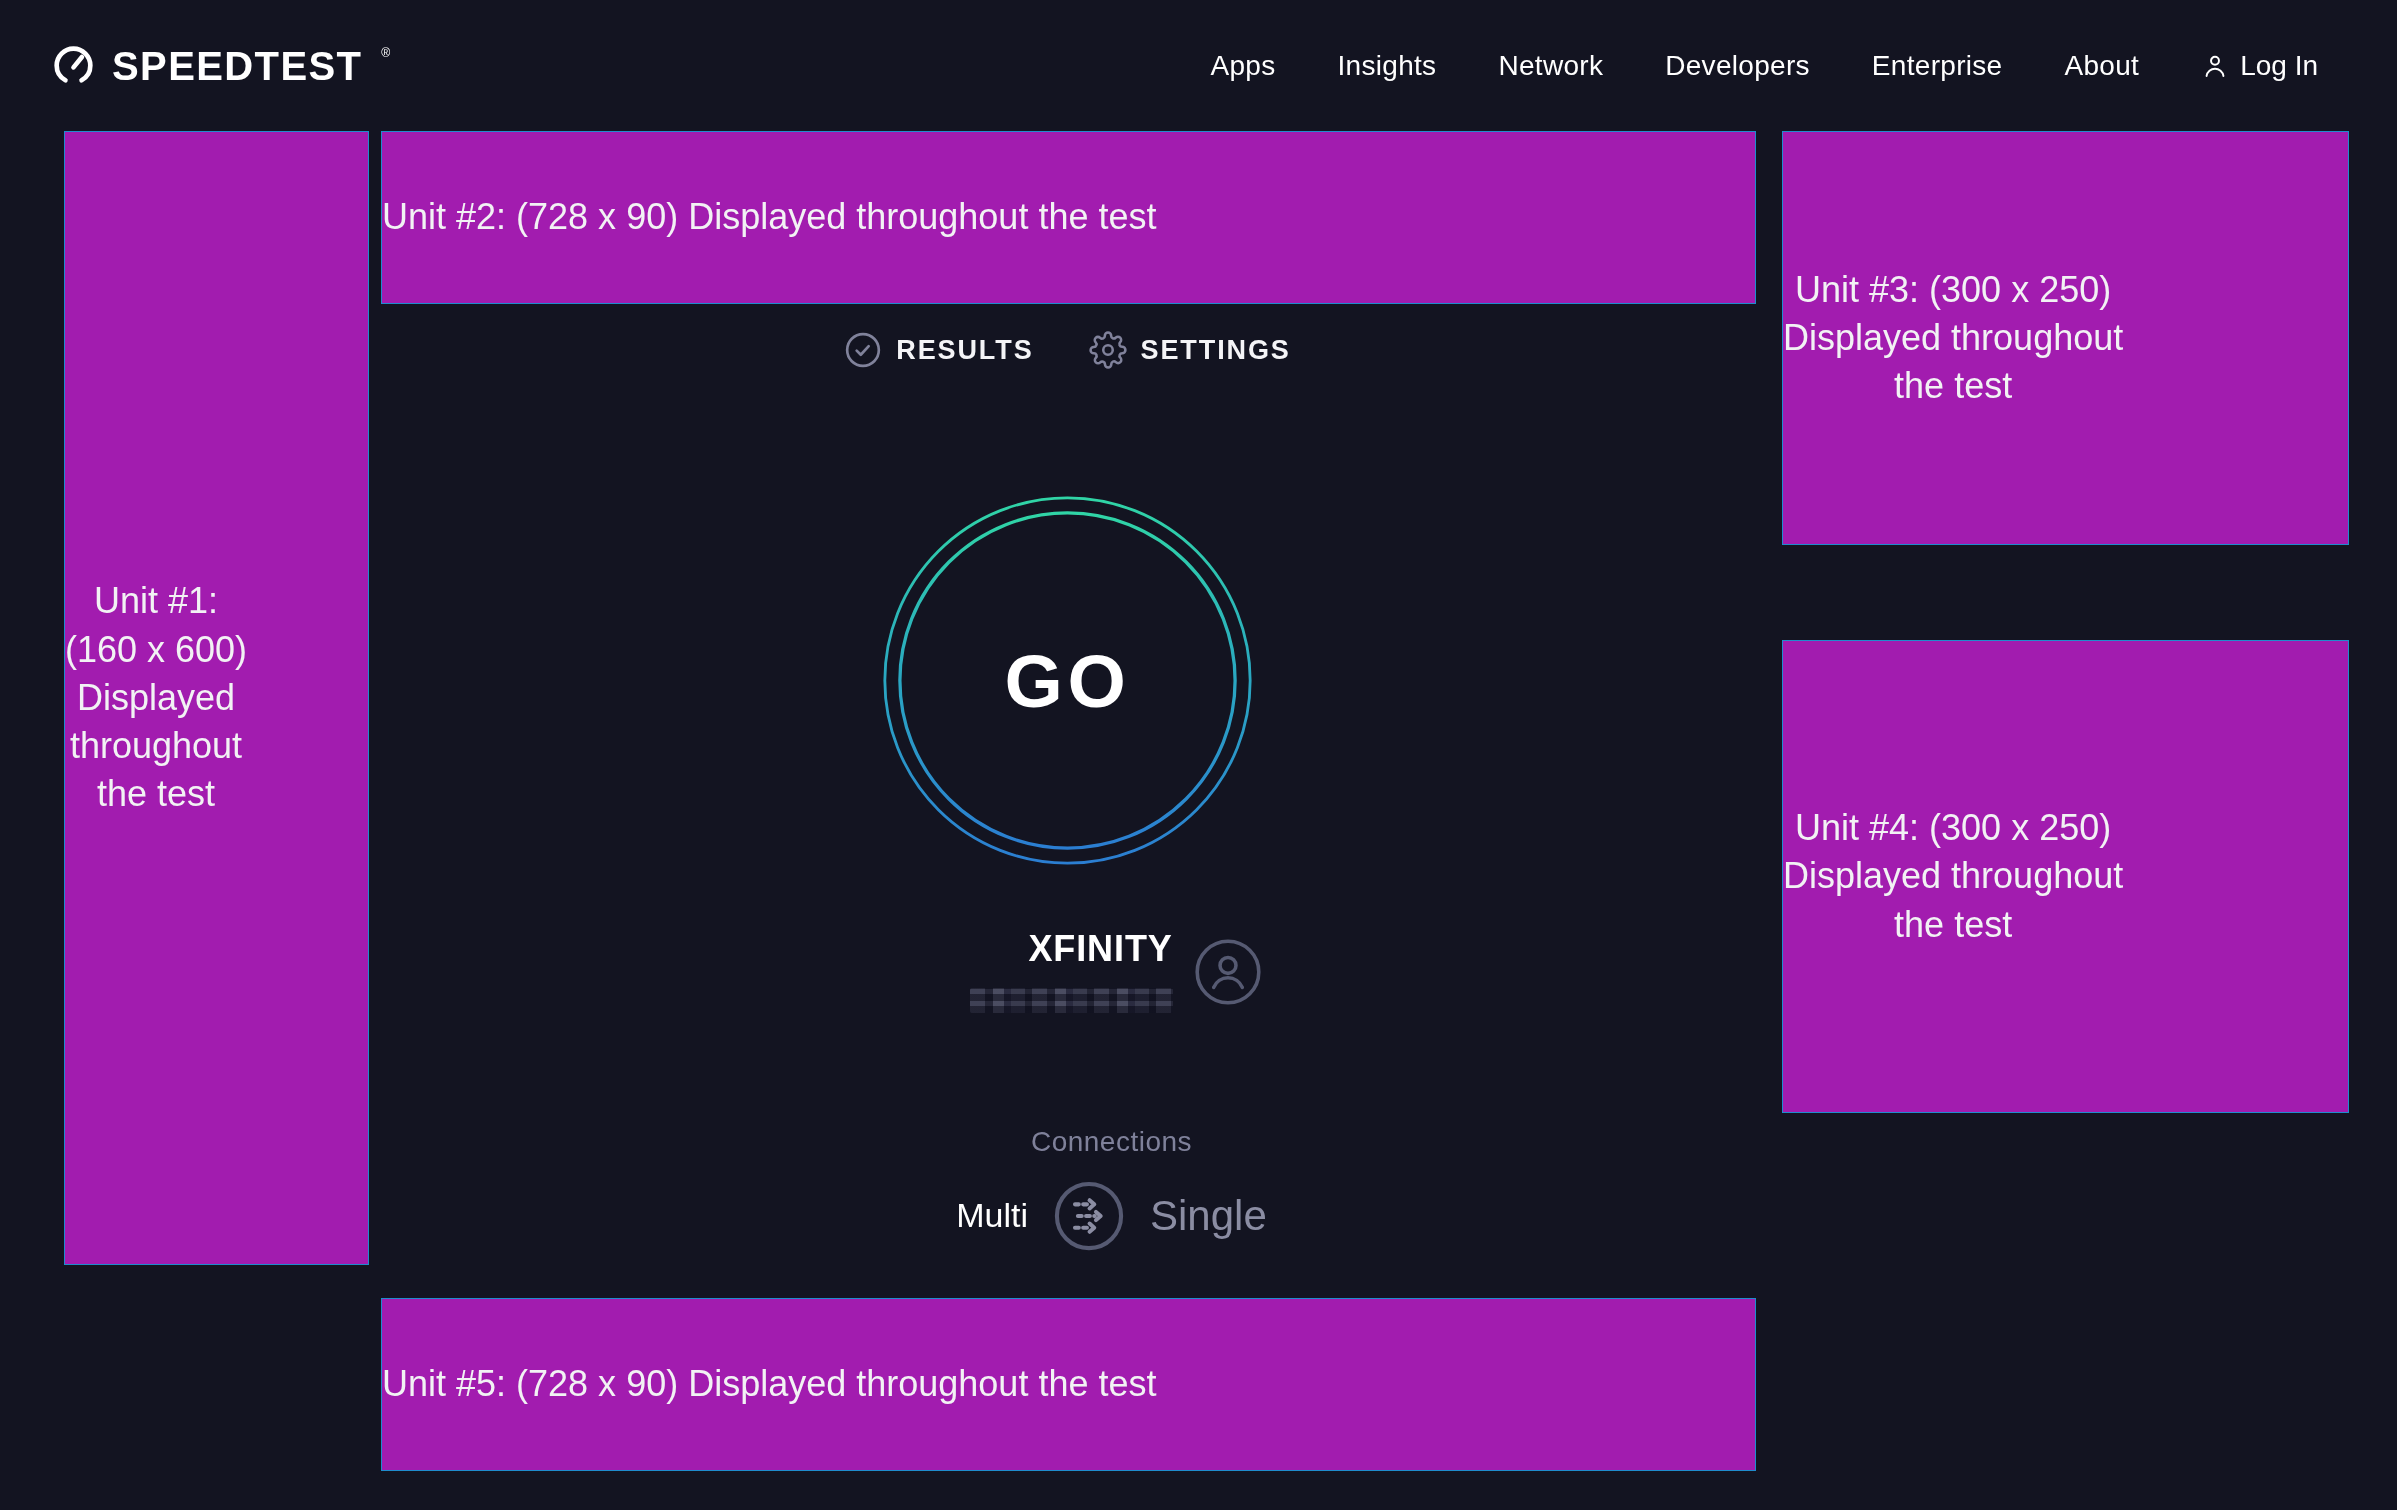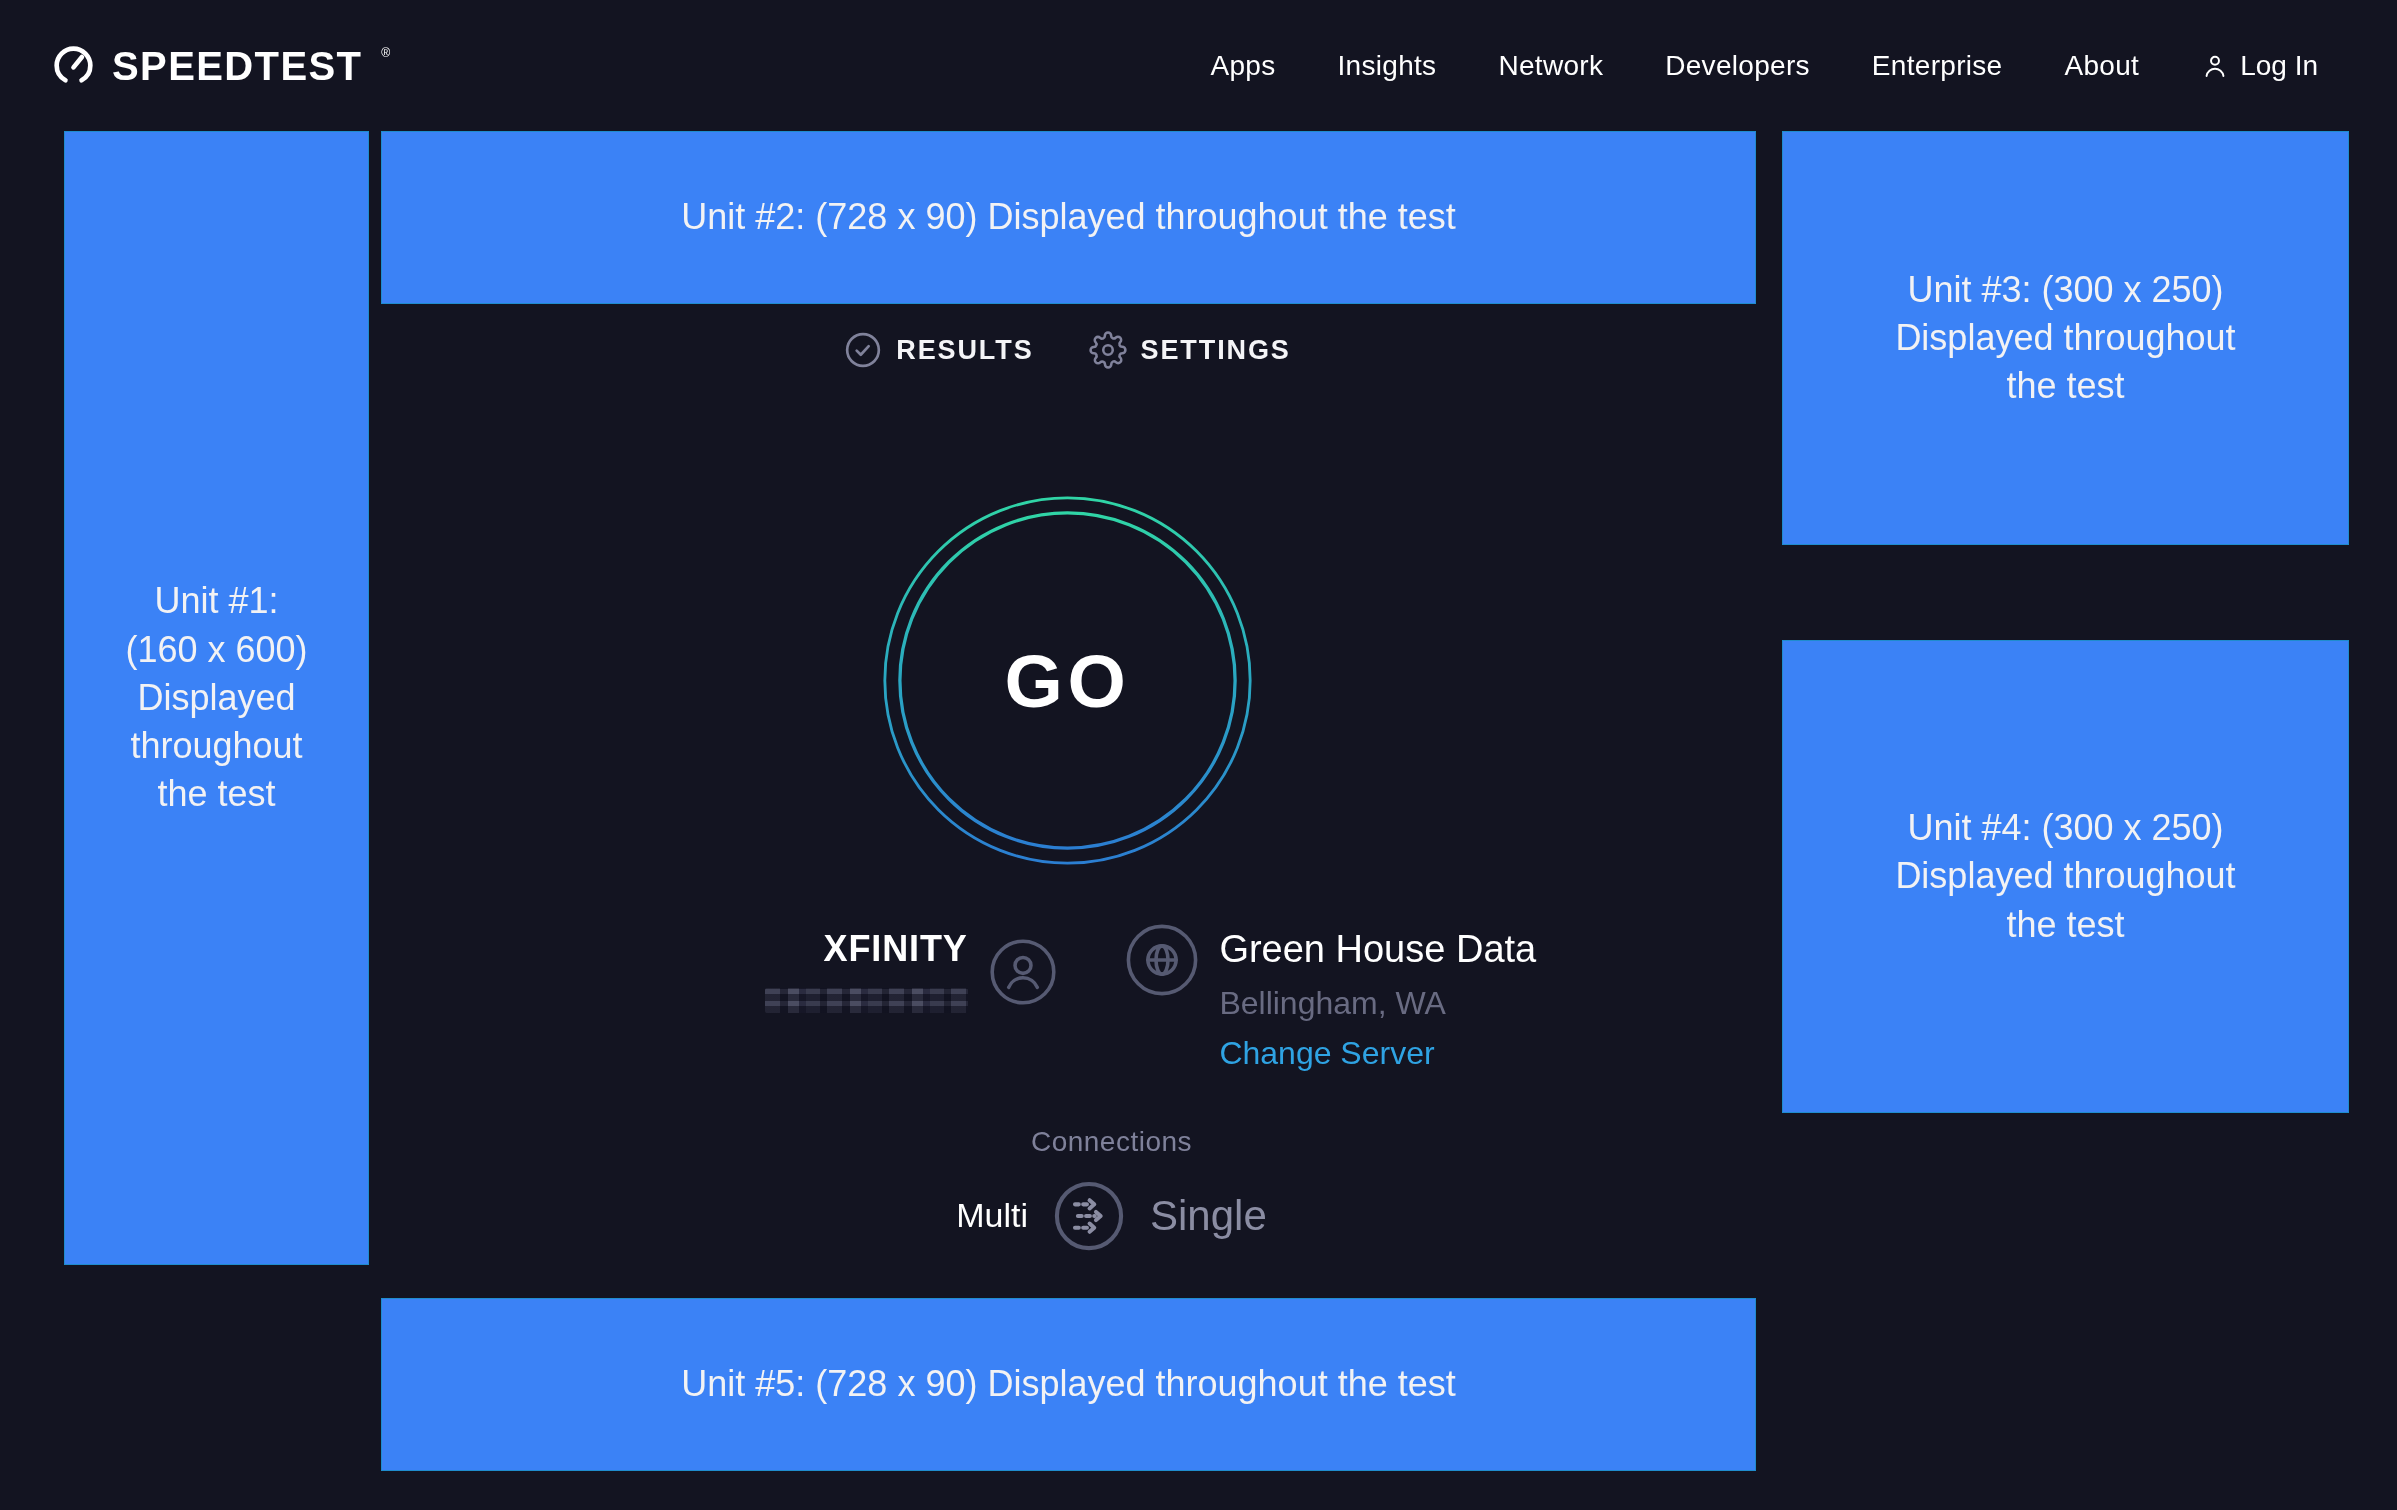--- a/index.html
+++ b/index.html
@@ -17,22 +17,22 @@
   }
   .logo{display:flex;align-items:center;gap:17px;cursor:pointer;}
   .logo-text{color:#ffffff;font-size:40px;font-weight:700;letter-spacing:1.4px;line-height:1;}
   .logo-tm{color:#ffffff;font-size:12.2px;vertical-align:top;position:relative;top:-13px;left:1.9px;}
   .nav{margin-left:auto;display:flex;align-items:center;gap:62px;}
   .nav-item{color:#ffffff;font-size:28px;letter-spacing:0.3px;cursor:pointer;white-space:nowrap;}
   .login{display:flex;align-items:center;gap:11px;color:#ffffff;font-size:28px;cursor:pointer;}
   
   .ad{
     position:absolute;box-sizing:border-box;
-    background:#3b82f6;border:1.9px solid #1f8ccd;
-    display:flex;align-items:center;justify-content:center;
+    background:#a21caf;border:1.9px solid #1f8ccd;
+    display:flex;align-items:center;
     color:#f2f2f4;font-size:36px;line-height:1.34;text-align:center;
     white-space:pre-line;cursor:pointer;
   }
   .ad-1{left:64px;top:131px;width:305px;height:1134px;}
   .ad-2{left:381px;top:131px;width:1375px;height:173px;}
   .ad-3{left:1782px;top:131px;width:567px;height:414px;}
   .ad-4{left:1782px;top:640px;width:567px;height:473px;}
   .ad-5{left:381px;top:1298px;width:1375px;height:173px;}
   
   .tabs{
@@ -175,35 +175,20 @@
       </div>
       <span class="icon">
         <svg width="66" height="66" viewBox="0 0 24 24" fill="none" stroke="#565a72" stroke-width="1.3" stroke-linecap="round">
           <circle cx="12" cy="12" r="11.2"></circle>
           <circle cx="12" cy="9.6" r="2.9"></circle>
           <path d="M6.8 17.6a5.6 5.6 0 0 1 10.4 0"></path>
         </svg>
       </span>
     </div>
     <div class="group-gap"></div>
-    <div class="server-group">
-      <span class="icon globe-wrap">
-        <svg width="72" height="72" viewBox="0 0 24 24" fill="none" stroke="#565a72" stroke-width="1.2" stroke-linecap="round">
-          <circle cx="12" cy="12" r="11.2"></circle>
-          <circle cx="12" cy="12" r="4.7"></circle>
-          <ellipse cx="12" cy="12" rx="2" ry="4.7"></ellipse>
-          <line x1="7.3" y1="12" x2="16.7" y2="12"></line>
-        </svg>
-      </span>
-      <div class="server-col">
-        <span class="server-name">Green House Data</span>
-        <span class="server-loc">Bellingham, WA</span>
-        <span class="change-server">Change Server</span>
-      </div>
-    </div>
   </div>
 
   <div class="connections">
     <div class="conn-label">Connections</div>
     <div class="conn-row">
       <span class="conn-multi">Multi</span>
       <span class="conn-toggle icon">
         <svg width="70" height="70" viewBox="0 0 24 24" fill="none" stroke-linecap="round" stroke-linejoin="round">
           <circle cx="12" cy="12" r="11" stroke="#565a72" stroke-width="1.4"></circle>
           <g stroke="#8b8da3" stroke-width="1.4">

